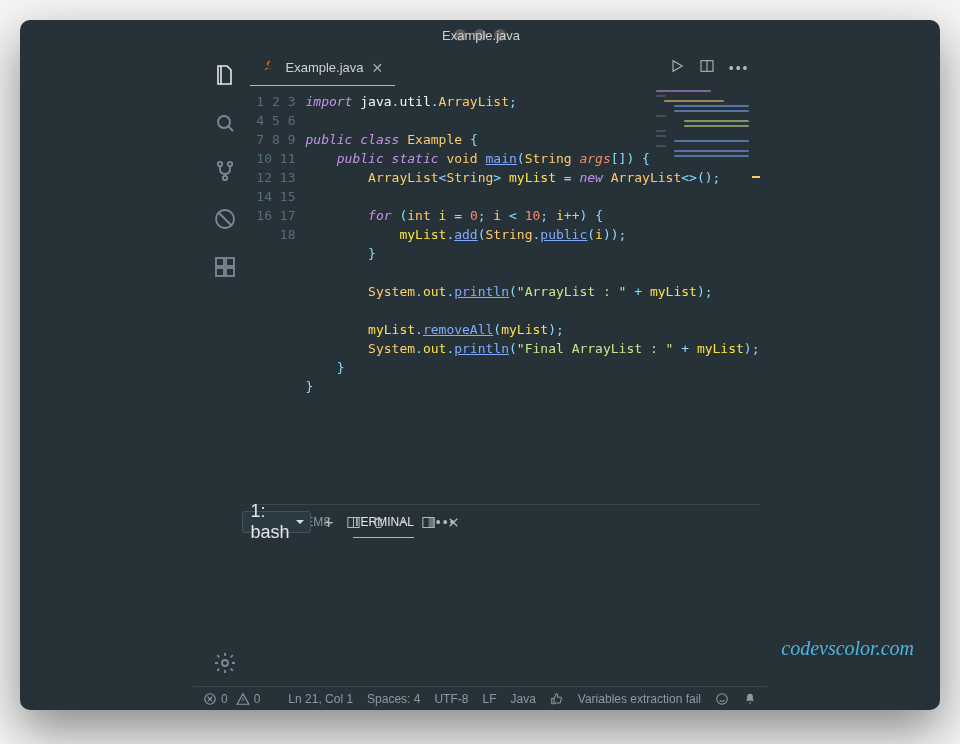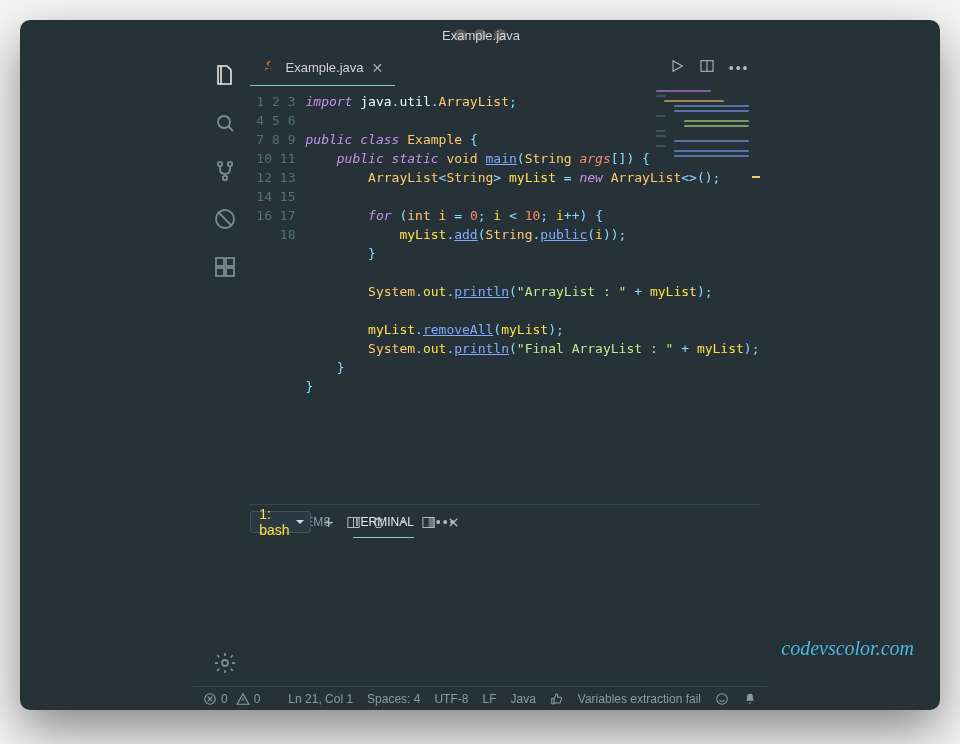--- a/index.html
+++ b/index.html
@@ -116,22 +116,22 @@
     padding: 0 14px; gap: 22px; color: #8a9aa3; font-size: 12px;
     position: relative;
   }
   .panel-tabs .ptab { cursor: pointer; padding: 8px 0; }
   .panel-tabs .ptab.active { color: #e8e8e8; border-bottom: 1px solid #80cbc4; }
   .panel-right {
     position: absolute; right: 10px; top: 0; height: 34px;
     display: flex; align-items: center; gap: 10px; color: #aeb8bf;
   }
   .term-select {
-    background:#2b3a42; color:#fde047; border:1px solid #40535e;
-    font-size:14px; padding: 2px 20px 2px 8px; border-radius:3px; height:22px;
+    background:#2b3a42; color:#e5e5e5; border:1px solid #40535e;
+    font-size:18px; padding: 2px 20px 2px 8px; border-radius:3px; height:22px;
     display:flex; align-items:center; position:relative; cursor:pointer;
   }
   .term-select::after {
     content:""; position:absolute; right:6px; top:8px;
     border:4px solid transparent; border-top-color:#d7dee3;
   }
   .panel-right .pi { cursor:pointer; display:flex; }
   .panel-right svg { width:15px; height:15px; }
   .terminal {
     flex:1; padding: 2px 14px 6px 14px;

